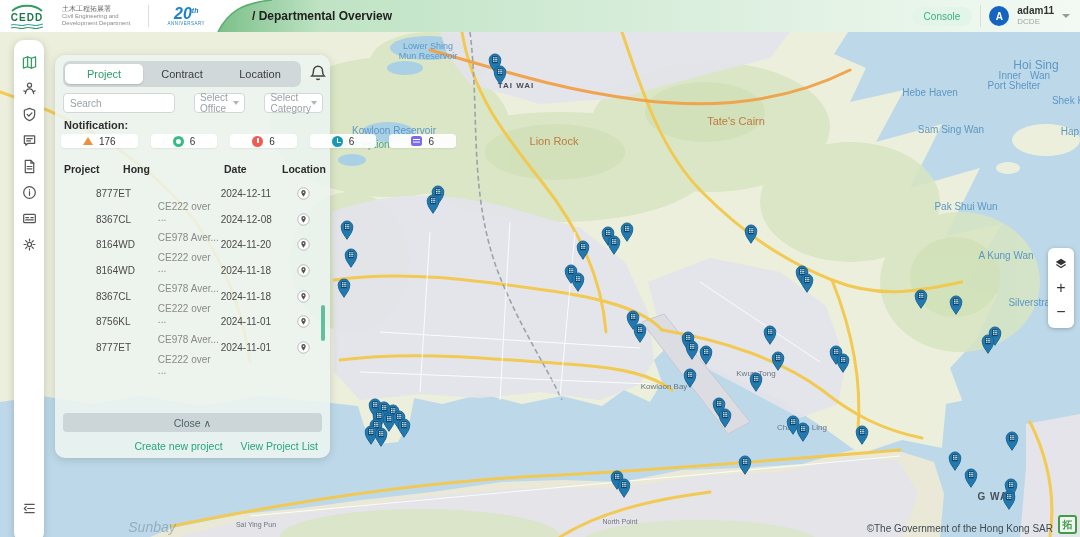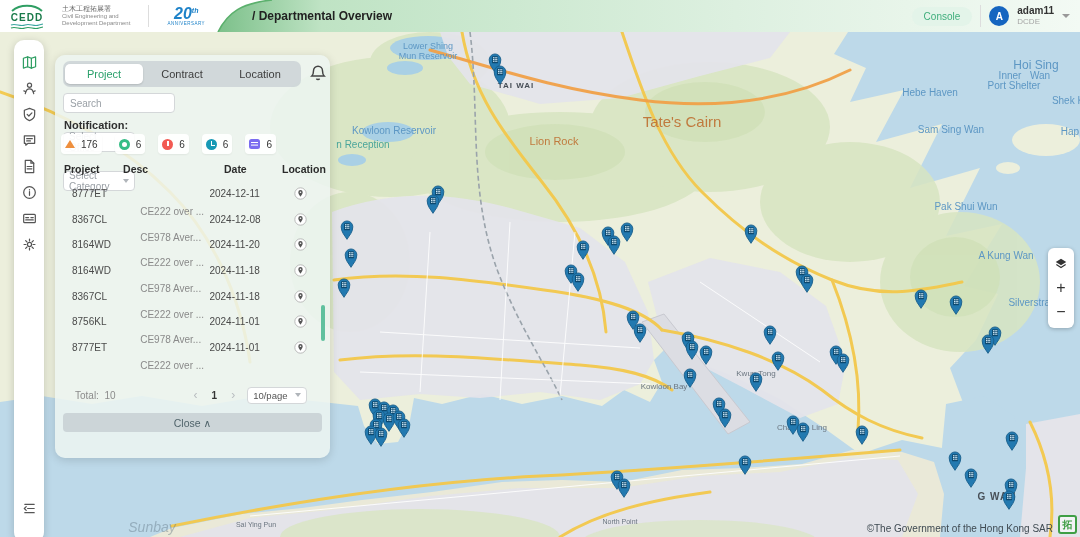--- a/index.html
+++ b/index.html
@@ -64,50 +64,50 @@
 
   
   #panel{position:absolute;left:55px;top:55px;width:275px;height:403px;z-index:30;
     background:rgba(236,244,241,.86);border-radius:10px;box-shadow:0 2px 10px rgba(0,0,0,.15);font-size:10px;}
   #tabbar{position:absolute;left:8px;top:6px;width:238px;height:26px;background:rgba(199,207,211,.75);
     border-radius:7px;display:flex;align-items:center;padding:2px;box-sizing:border-box;}
   .tab{flex:1;height:20px;display:flex;align-items:center;justify-content:center;font-size:11px;color:#3d3d3d;cursor:pointer;border-radius:5px;}
   .tab.active{background:#fff;color:#2aa06b;box-shadow:0 1px 2px rgba(0,0,0,.15);}
   #bell{position:absolute;left:254px;top:9px;width:18px;height:18px;cursor:pointer;}
   #bell svg{stroke:#444;fill:none;stroke-width:1.3;width:18px;height:18px;}
-  .inputs{position:absolute;left:8px;top:38px;width:260px;display:flex;gap:19px;flex-direction:column;}
+  .inputs{position:absolute;left:8px;top:38px;width:260px;display:flex;gap:19px;}
   .txt-input{width:98px;height:18px;border:1px solid #d4d7d9;border-radius:4px;background:#fff;
     font-size:10px;padding:0 6px;color:#333;font-family:inherit;}
   .txt-input::placeholder{color:#9aa0a6;}
   .select{width:72px;height:20px;border:1px solid #d4d7d9;border-radius:4px;background:#fff;display:flex;
     align-items:center;padding:0 5px;color:#9aa0a6;cursor:pointer;justify-content:space-between;box-sizing:border-box;}
   .sel-caret{width:0;height:0;border-left:3.5px solid transparent;border-right:3.5px solid transparent;border-top:4px solid #b0b5ba;}
   .notif-label{position:absolute;left:9px;top:64px;font-size:11px;font-weight:bold;color:#2f2f2f;}
   #chips{position:absolute;left:6px;top:79px;width:264px;display:flex;gap:13px;}
-  .chip{background:rgba(255,255,255,.92);border-radius:4px;height:20px;display:flex;align-items:center;
-    gap:6px;padding:0 4px;box-shadow:0 1px 2px rgba(0,0,0,.06);cursor:pointer;}
+  .chip{background:rgba(255,255,255,.92);border-radius:4px;height:14px;display:flex;align-items:center;
+    gap:6px;padding:0 22px;box-shadow:0 1px 2px rgba(0,0,0,.06);cursor:pointer;}
   .chip .cnt{font-size:10px;color:#333;}
   .ic-tri{width:0;height:0;border-left:5px solid transparent;border-right:5px solid transparent;border-bottom:8px solid #ee8f3d;}
   .ic-green{width:5px;height:5px;border-radius:50%;background:#fff;border:3px solid #35bd86;}
   .ic-red{width:11px;height:11px;border-radius:50%;background:#f25a52;position:relative;}
   .ic-red::after{content:"";position:absolute;left:5px;top:2px;width:1.5px;height:5px;background:#fff;}
   .ic-clock{width:11px;height:11px;border-radius:50%;background:#1799b5;position:relative;}
   .ic-clock::after{content:"";position:absolute;left:5px;top:2.5px;width:3px;height:3.5px;
     border-left:1.3px solid #fff;border-bottom:1.3px solid #fff;}
   .ic-msg{width:11px;height:10px;border-radius:2.5px;background:#7a6cf0;position:relative;}
   .ic-msg::after{content:"";position:absolute;left:2px;top:3px;width:7px;height:1.3px;background:#fff;box-shadow:0 2.6px 0 #fff;}
   #thead{position:absolute;left:0;top:108px;width:275px;display:flex;font-weight:bold;color:#2b2b2b;font-size:10.5px;}
   .hc1{width:77px;padding-left:9px;box-sizing:border-box;}
   .hc2{width:70px;}
   .hc3{width:62px;margin-left:40px;}
   .hc4{width:60px;text-align:center;}
   #tbody{position:absolute;left:0;top:126px;width:275px;}
   .trow{display:flex;align-items:center;height:25.6px;cursor:pointer;}
   .tc{font-size:10px;}
-  .tc1{width:86px;padding-left:17px;box-sizing:border-box;color:#4a4a4a;}
+  .tc1{width:86px;padding-left:17px;box-sizing:border-box;color:#4a4a4a;margin-left:24px;}
   .tc2{width:70px;color:#8a8a8a;margin-top:36px;}
   .tc3{width:62px;color:#4a4a4a;}
   .tc4{width:60px;text-align:center;}
   .pin-ic{width:13px;height:13px;vertical-align:middle;cursor:pointer;}
   #scrollthumb{position:absolute;left:266px;top:250px;width:4px;height:36px;border-radius:2px;background:#3db389;opacity:.8;cursor:pointer;}
   #pager{position:absolute;left:0;top:330px;width:275px;height:20px;display:flex;align-items:center;font-size:10px;color:#8b8b8b;}
   #pager .total{margin-left:20px;}
   #pager .pg-prev{margin-left:78px;color:#b8bcbf;cursor:pointer;font-size:12px;}
   #pager .pg-num{margin-left:14px;color:#333;font-weight:bold;cursor:pointer;}
   #pager .pg-next{margin-left:14px;color:#b8bcbf;cursor:pointer;font-size:12px;}
@@ -187,21 +187,21 @@
     </svg>
   </div>
 
   <div id="map-labels">
       <span class="mlabel lab-dark" style="left: 516px; top: 41px; font-size: 8px;">TAI WAI</span>
       <span class="mlabel lab-water" style="left: 428px; top: 46px; font-size: 9px;">Lower Shing</span>
       <span class="mlabel lab-water" style="left: 428px; top: 56px; font-size: 9px;">Mun Reservoir</span>
       <span class="mlabel lab-water" style="left: 394px; top: 130px; font-size: 10px;">Kowloon Reservoir</span>
       <span class="mlabel lab-teal" style="left: 363px; top: 144px; font-size: 10px;">n Reception</span>
       <span class="mlabel lab-peak" style="left: 554px; top: 141px; font-size: 11px;">Lion Rock</span>
-      <span class="mlabel lab-peak" style="left: 682px; top: 121px; font-size: 15px;">Tate's Cairn</span>
+      <span class="mlabel lab-peak" style="left: 736px; top: 121px; font-size: 11px;">Tate's Cairn</span>
       <span class="mlabel lab-water" style="left: 930px; top: 92px; font-size: 10px;">Hebe Haven</span>
       <span class="mlabel lab-water" style="left: 1036px; top: 65px; font-size: 12px;">Hoi Sing</span>
       <span class="mlabel lab-water" style="left: 1040px; top: 75px; font-size: 10px;">Wan</span>
       <span class="mlabel lab-water" style="left: 1010px; top: 75px; font-size: 10px;">Inner</span>
       <span class="mlabel lab-water" style="left: 1014px; top: 85px; font-size: 10px;">Port Shelter</span>
       <span class="mlabel lab-water" style="left: 1068px; top: 100px; font-size: 10px;">Shek K</span>
       <span class="mlabel lab-water" style="left: 951px; top: 129px; font-size: 10px;">Sam Sing Wan</span>
       <span class="mlabel lab-water" style="left: 1070px; top: 131px; font-size: 10px;">Hap</span>
       <span class="mlabel lab-water" style="left: 966px; top: 206px; font-size: 10px;">Pak Shui Wun</span>
       <span class="mlabel lab-water" style="left: 1006px; top: 255px; font-size: 10px;">A Kung Wan</span>
@@ -1190,21 +1190,21 @@
           <span class="ic-clock"></span>
           <span class="cnt">6</span>
         </div>
       <div class="chip">
           <span class="ic-msg"></span>
           <span class="cnt">6</span>
         </div>
     </div>
     <div id="thead">
       <span class="hc1">Project</span>
-      <span class="hc2">Desc</span>
+      <span class="hc2">Hong</span>
       <span class="hc3">Date</span>
       <span class="hc4">Location</span>
     </div>
     <div id="tbody">
         <div class="trow">
           <span class="tc tc1">8777ET</span>
           <span class="tc tc2">CE222 over ...</span>
           <span class="tc tc3">2024-12-11</span>
           <span class="tc tc4"><svg class="pin-ic" viewBox="0 0 16 16">
               <circle cx="8" cy="8" r="7" fill="#fff" stroke="#adadad"></circle>
@@ -1260,26 +1260,20 @@
           <span class="tc tc1">8777ET</span>
           <span class="tc tc2">CE222 over ...</span>
           <span class="tc tc3">2024-11-01</span>
           <span class="tc tc4"><svg class="pin-ic" viewBox="0 0 16 16">
               <circle cx="8" cy="8" r="7" fill="#fff" stroke="#adadad"></circle>
               <path d="M8 3.8a2.7 2.7 0 0 0-2.7 2.7C5.3 8.8 8 11.8 8 11.8s2.7-3 2.7-5.3A2.7 2.7 0 0 0 8 3.8zm0 3.7a1 1 0 1 1 0-2 1 1 0 0 1 0 2z" fill="#555"></path>
             </svg></span>
         </div>
       </div>
     <div id="scrollthumb"></div>
-    <div id="pager">
-      <span class="total"><span>Total:</span>&nbsp;&nbsp;<span>10</span></span>
-      <span class="pg-prev">‹</span>
-      <span class="pg-num">1</span>
-      <span class="pg-next">›</span>
-      <span class="pg-size">
-        <span>10/page</span>
-        <span class="sel-caret"></span>
-      </span>
-    </div>
     <button id="close-btn">Close ∧</button>
+    <div id="panel-links">
+      <span class="plink">Create new project</span>
+      <span class="plink">View Project List</span>
+    </div>
   </section>
 
 </div>
 
 </body></html>

